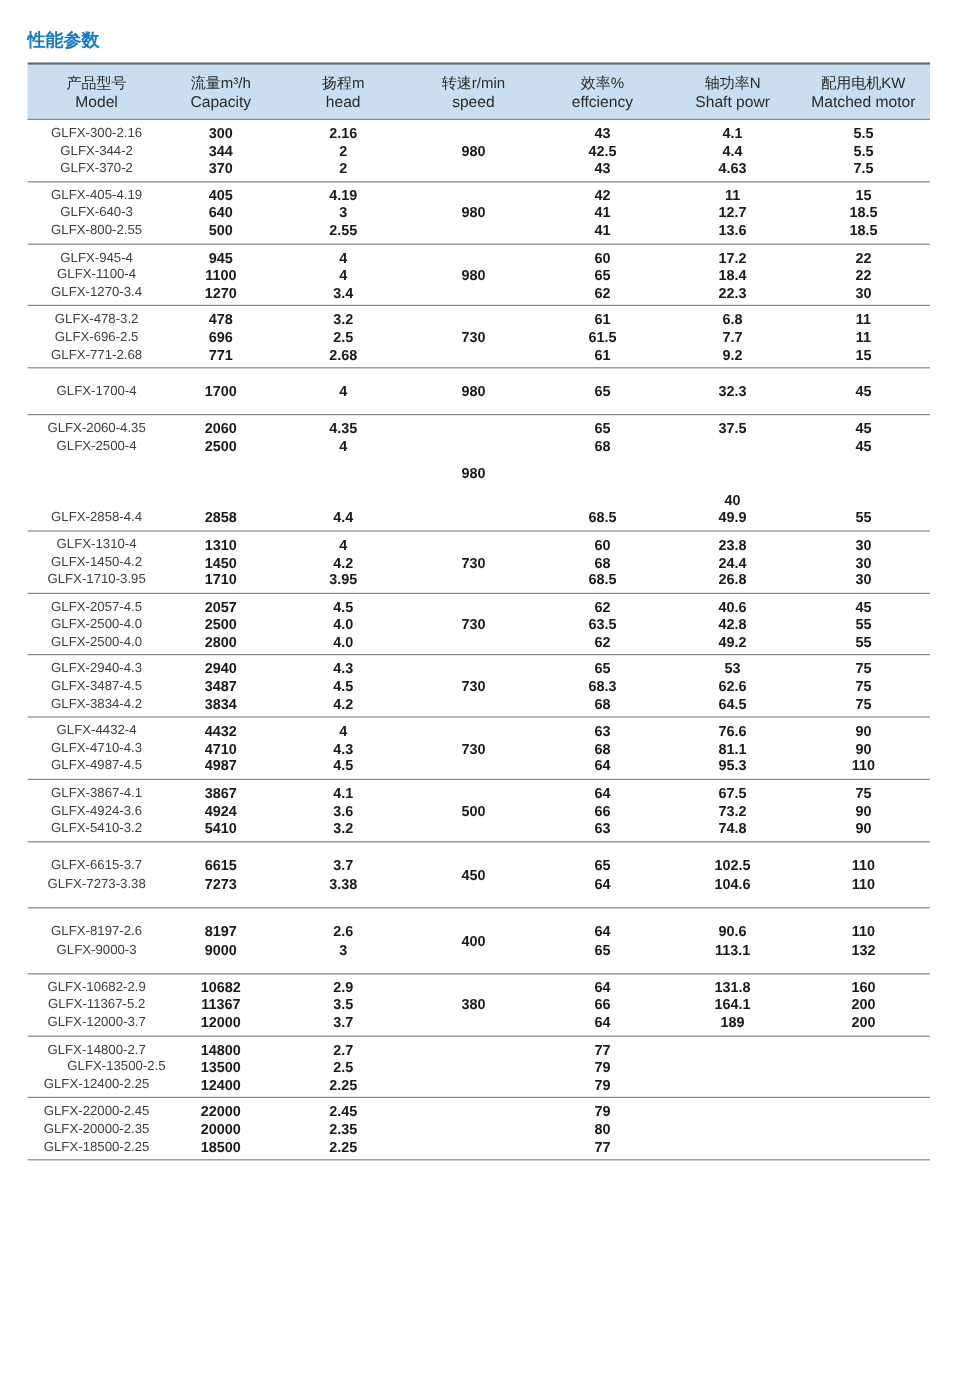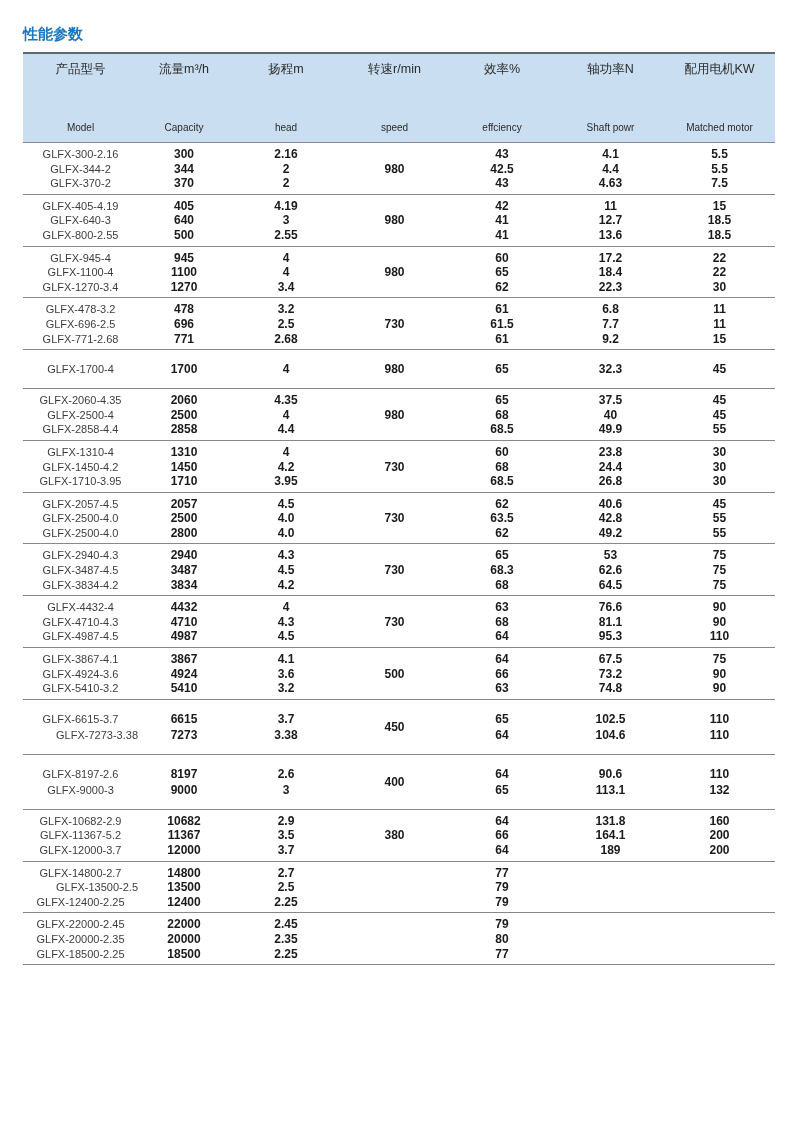--- a/index.html
+++ b/index.html
@@ -44,23 +44,22 @@
   }
   .th {
     text-align: center;
     color: #2b2b2b;
   }
   .th-zh {
     font-size: 12.5px;
     line-height: 16px;
   }
   .th-en {
-    font-size: 10px;
+    font-size: 13px;
     line-height: 16px;
-    margin-top: 43px;
   }
   .group {
     display: grid;
     grid-template-columns: 115px 92px 112px 105px 110px 107px 111px;
     border-bottom: 1.5px solid #888888;
     padding: 4px 0 3px 0;
   }
   .group.tall {
     padding: 11px 0;
   }
@@ -220,21 +219,21 @@
           <div class="td model" style="grid-area: 1 / 1;">GLFX-2060-4.35</div>
           <div class="td num" style="grid-area: 1 / 2;">2060</div>
           <div class="td num" style="grid-area: 1 / 3;">4.35</div>
           <div class="td num" style="grid-area: 1 / 5;">65</div>
           <div class="td num" style="grid-area: 1 / 6;">37.5</div>
           <div class="td num" style="grid-area: 1 / 7;">45</div>
           <div class="td model" style="grid-area: 2 / 1;">GLFX-2500-4</div>
           <div class="td num" style="grid-area: 2 / 2;">2500</div>
           <div class="td num" style="grid-area: 2 / 3;">4</div>
           <div class="td num" style="grid-area: 2 / 5;">68</div>
-          <div class="td num" style="grid-area: 2 / 6;">40</div>
+          <div class="td num" style="grid-area: 2 / 6; margin-top: 45px;">40</div>
           <div class="td num" style="grid-area: 2 / 7;">45</div>
           <div class="td model" style="grid-area: 3 / 1;">GLFX-2858-4.4</div>
           <div class="td num" style="grid-area: 3 / 2;">2858</div>
           <div class="td num" style="grid-area: 3 / 3;">4.4</div>
           <div class="td num" style="grid-area: 3 / 5;">68.5</div>
           <div class="td num" style="grid-area: 3 / 6;">49.9</div>
           <div class="td num" style="grid-area: 3 / 7;">55</div>
           <div class="td num speed" style="grid-area: 1 / 4 / span 3;">980</div>
         </div>
         <div class="group">
@@ -342,21 +341,21 @@
           <div class="td num" style="grid-area: 3 / 7;">90</div>
           <div class="td num speed" style="grid-area: 1 / 4 / span 3;">500</div>
         </div>
         <div class="group tall">
           <div class="td model" style="grid-area: 1 / 1;">GLFX-6615-3.7</div>
           <div class="td num" style="grid-area: 1 / 2;">6615</div>
           <div class="td num" style="grid-area: 1 / 3;">3.7</div>
           <div class="td num" style="grid-area: 1 / 5;">65</div>
           <div class="td num" style="grid-area: 1 / 6;">102.5</div>
           <div class="td num" style="grid-area: 1 / 7;">110</div>
-          <div class="td model" style="grid-area: 2 / 1; text-align: right;">GLFX-7273-3.38</div>
+          <div class="td model" style="grid-area: 2 / 1;">GLFX-7273-3.38</div>
           <div class="td num" style="grid-area: 2 / 2;">7273</div>
           <div class="td num" style="grid-area: 2 / 3;">3.38</div>
           <div class="td num" style="grid-area: 2 / 5;">64</div>
           <div class="td num" style="grid-area: 2 / 6;">104.6</div>
           <div class="td num" style="grid-area: 2 / 7;">110</div>
           <div class="td num speed" style="grid-area: 1 / 4 / span 2;">450</div>
         </div>
         <div class="group tall">
           <div class="td model" style="grid-area: 1 / 1;">GLFX-8197-2.6</div>
           <div class="td num" style="grid-area: 1 / 2;">8197</div>

